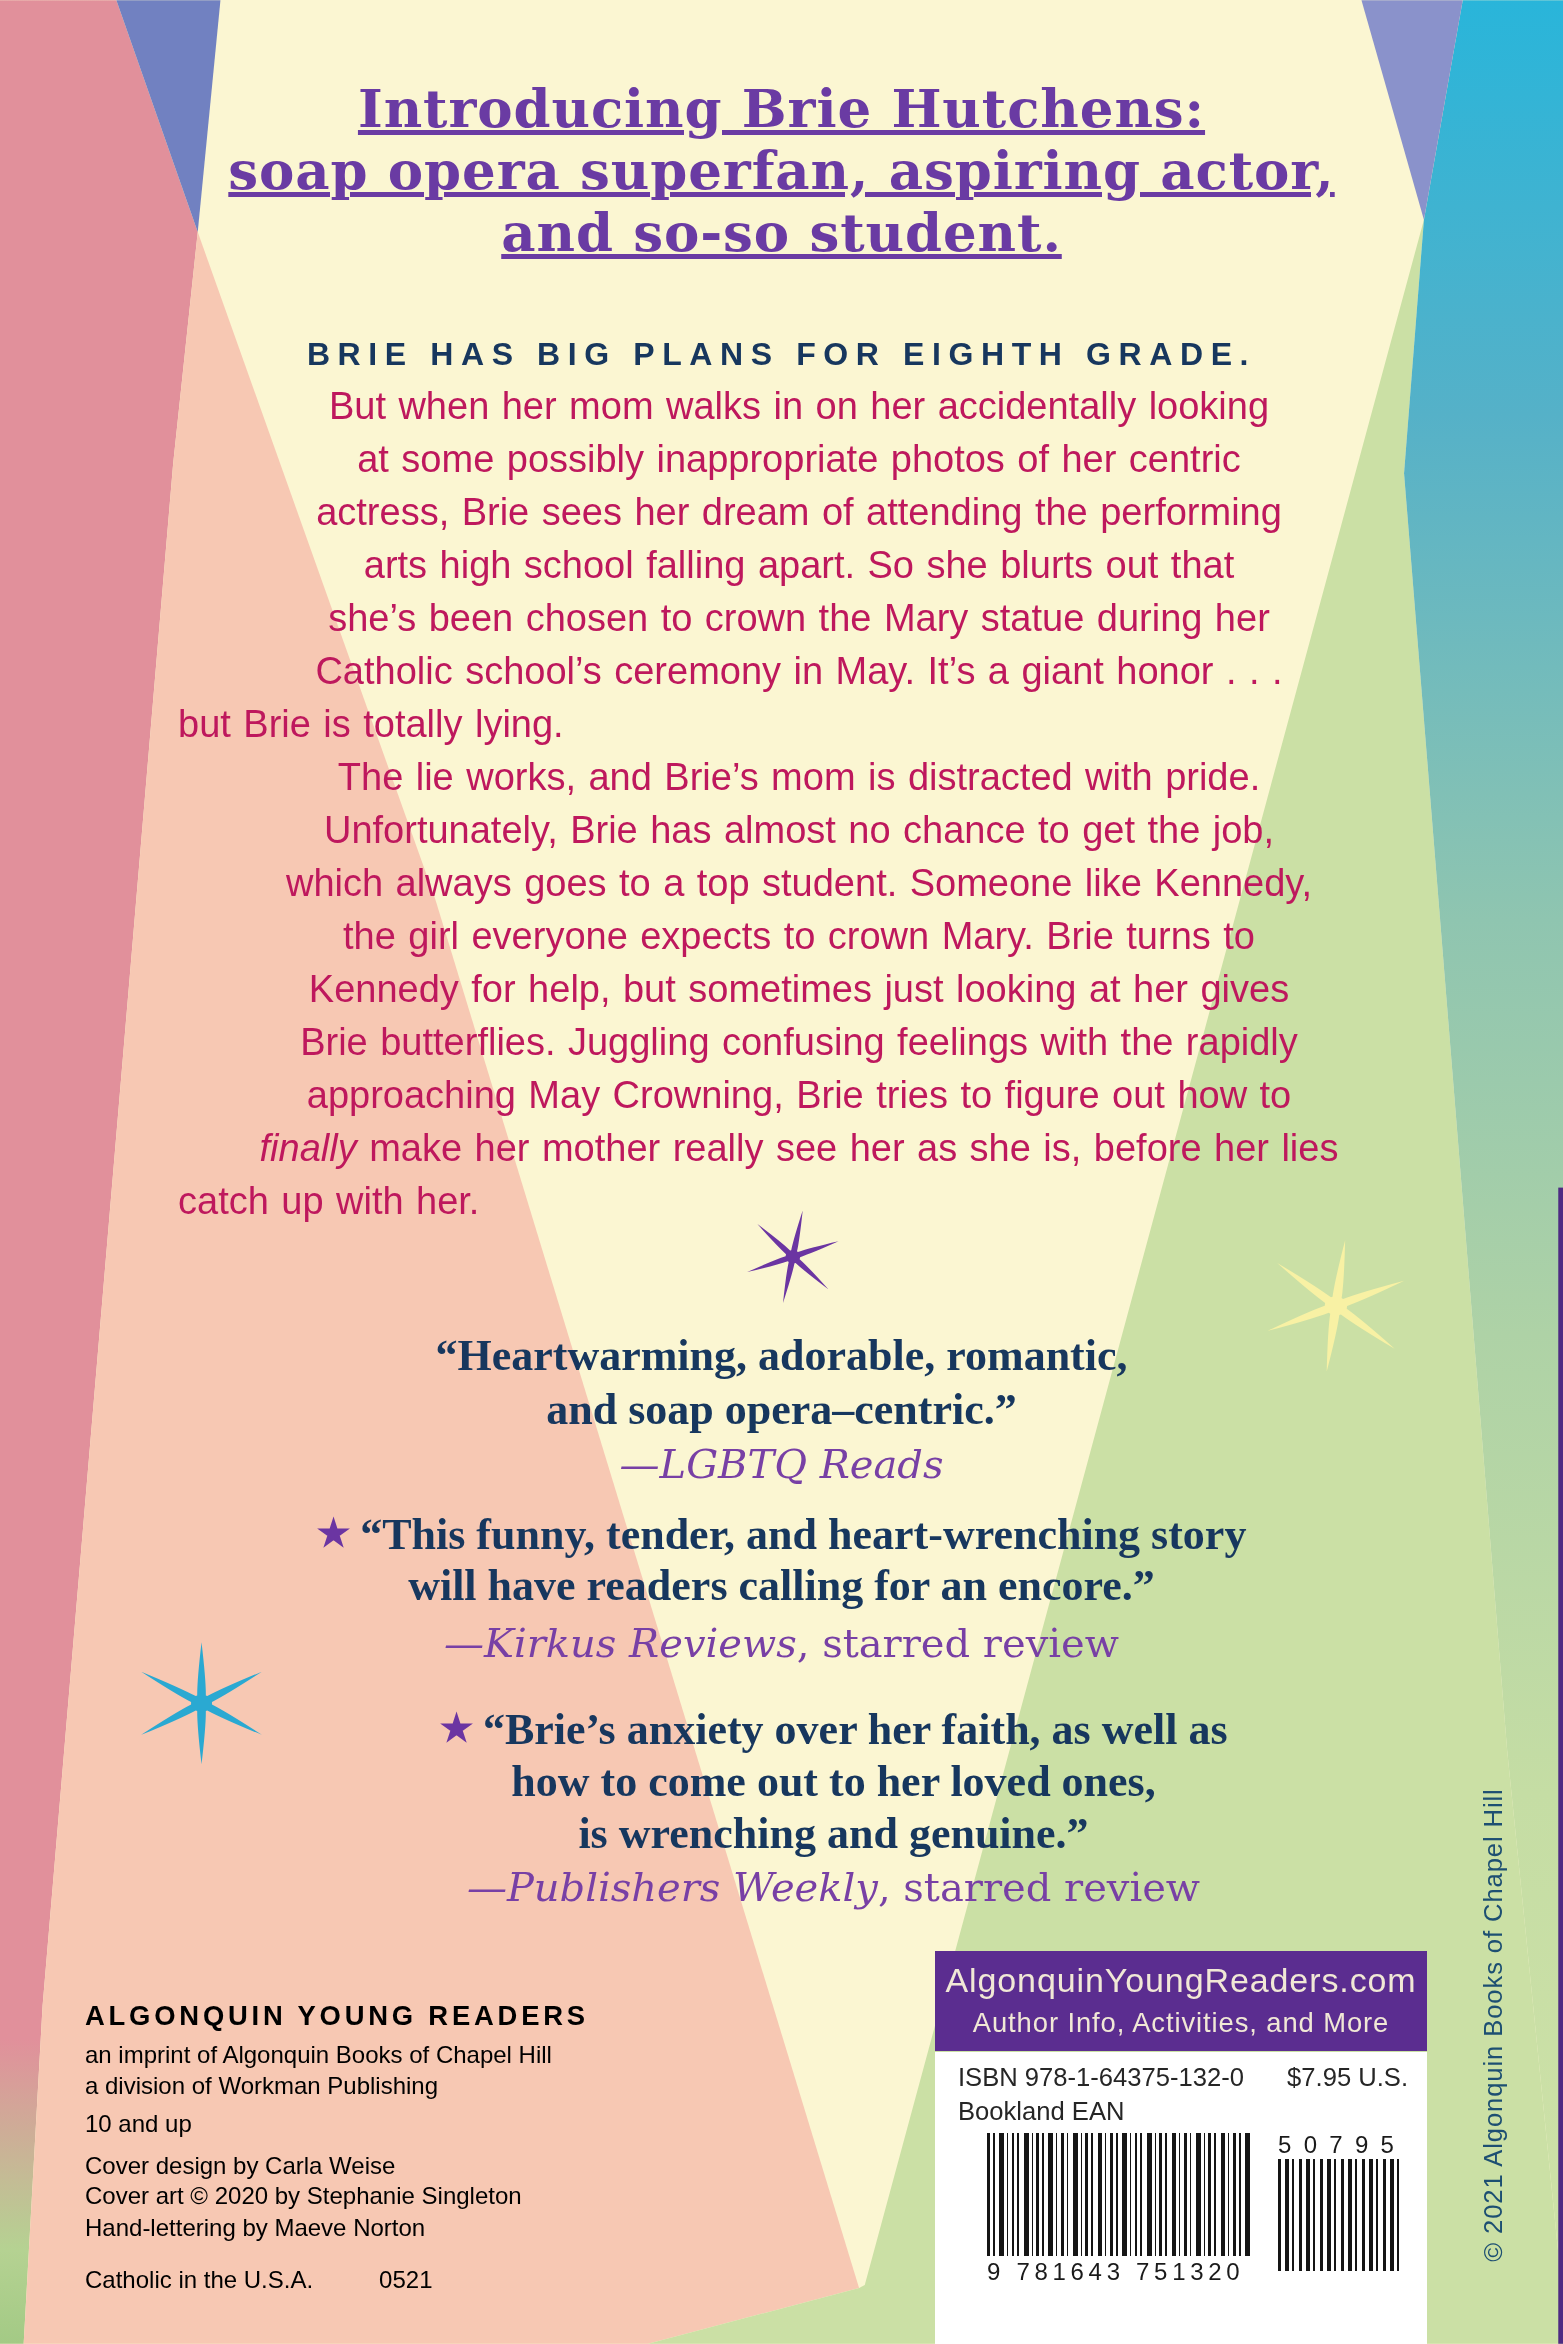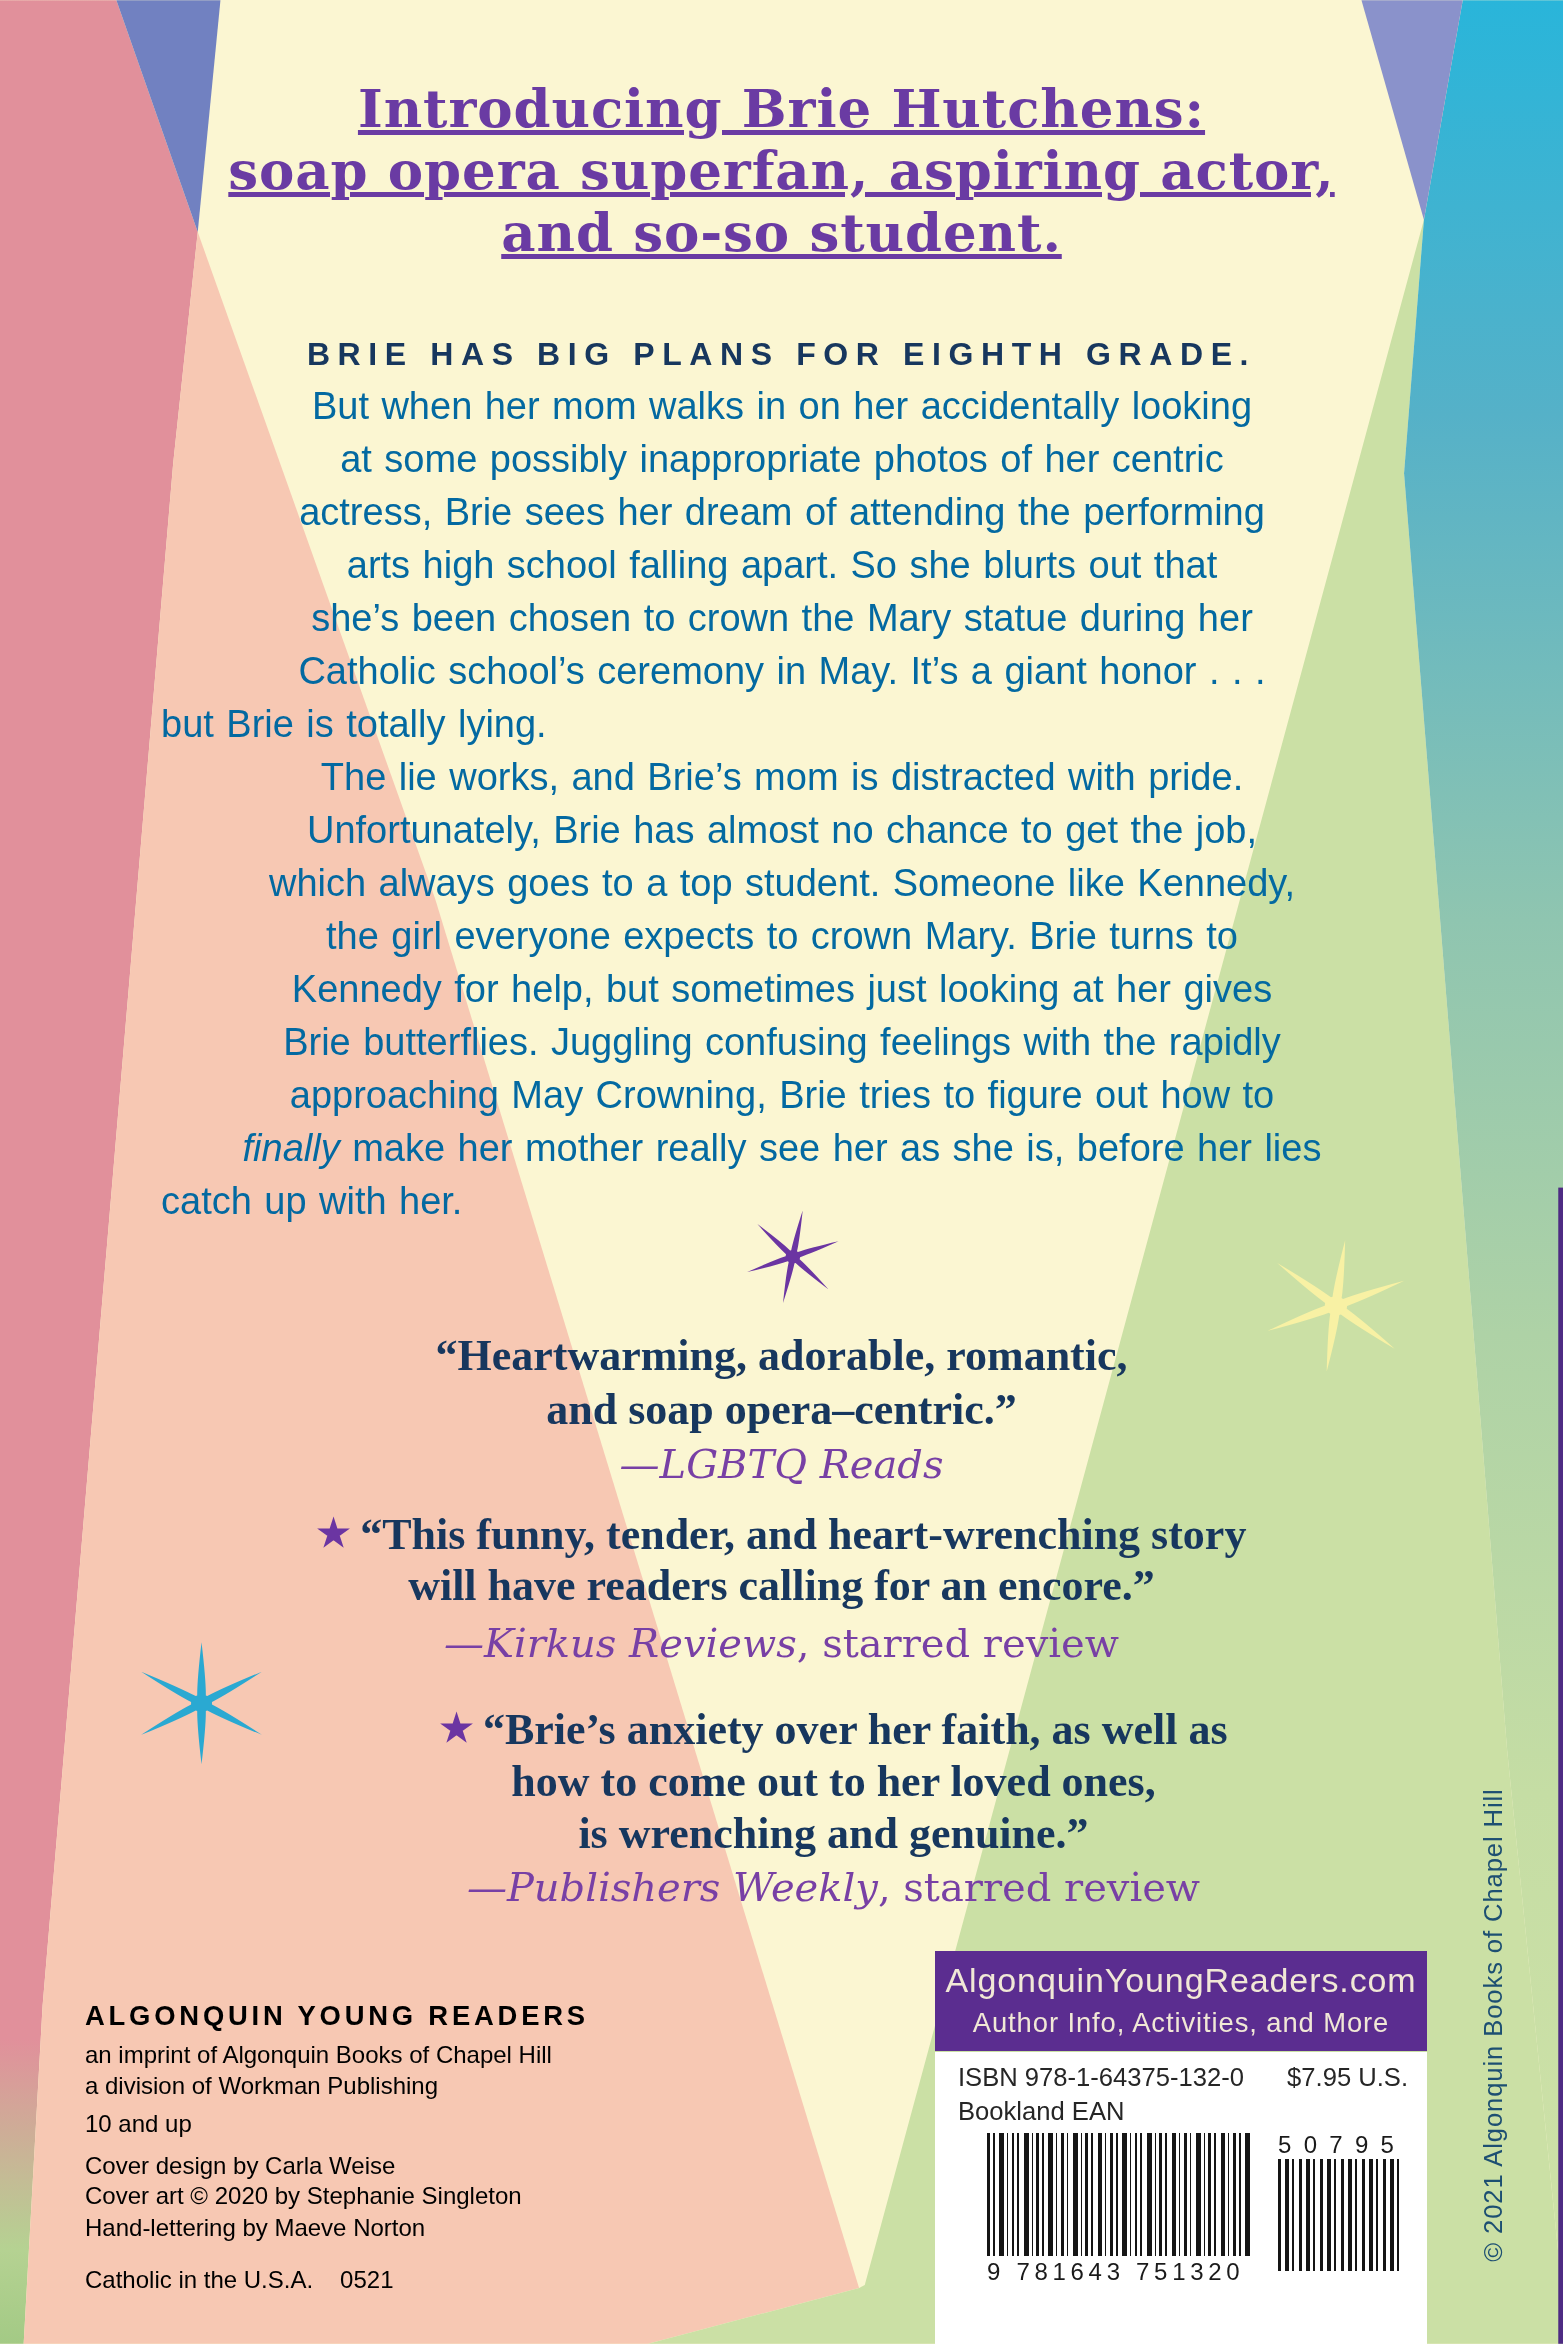--- a/index.html
+++ b/index.html
@@ -11,21 +11,21 @@
   .abs{position:absolute;}
   .center-wrap{left:0;width:1563px;text-align:center;}
 
   
   .heading{top:77px;font-family:"DejaVu Serif", serif;font-weight:bold;
            font-size:53px;line-height:62px;color:#6a3ba3;letter-spacing:0.9px;text-decoration:underline;}
   
   .section-header{top:333px;font-weight:bold;font-size:32px;line-height:42px;
                   letter-spacing:7.6px;color:#17375e;}
   
-  .body-block{top:380px;left:161px;width:1242px;color:#0369a1;
+  .body-block{top:380px;left:178px;width:1242px;color:#be185d;
               font-size:38px;line-height:53px;font-weight:normal;}
   .body-block .bodyline{text-align:center;word-spacing:1.9px;}
   .body-block .flushleft{text-align:left;}
   .body-block .ital{font-style:italic;}
 
   
   .quote{color:#17375e;font-weight:bold;}
   .quote .qline{font-size:44px;line-height:54px;font-family:Liberation Serif, serif;}
   .qstar{color:#6b35a2;font-size:38px;vertical-align:2.8px;padding-right:9.5px;}
   .attribution{font-family:"DejaVu Serif", serif;font-weight:normal;color:#7840a5;
@@ -40,21 +40,21 @@
   
   .pub{left:85px;color:#000000;font-size:24px;line-height:28px;text-align:left;}
   .pub-name{top:2002px;font-size:27.4px;font-weight:bold;letter-spacing:3.8px;}
   .pub-imprint1{top:2041px;}
   .pub-imprint2{top:2072px;}
   .pub-age{top:2110px;}
   .pub-design{top:2152px;}
   .pub-art{top:2182px;}
   .pub-lettering{top:2214px;}
   .pub-printed{top:2266px;}
-  .pub-printed .code{margin-left:27px;}
+  .pub-printed .code{margin-left:66px;}
 
   
   .web-box{left:935px;top:1951px;width:492px;height:100px;background:#5b2d90;
            color:#f1e8d6;text-align:center;}
   .web-box .l1{font-size:34px;margin-top:10.4px;letter-spacing:0.9px;}
   .web-box .l2{font-size:27.4px;margin-top:6.6px;letter-spacing:0.9px;}
   .isbn-box{left:935px;top:2052px;width:492px;height:310px;background:#ffffff;color:#262626;}
   .isbn-row{position:absolute;top:11.4px;left:23px;right:19px;font-size:25.6px;}
   .isbn-row .price{position:absolute;right:0;top:0;}
   .ean-label{position:absolute;top:45px;left:23px;font-size:25.6px;}

